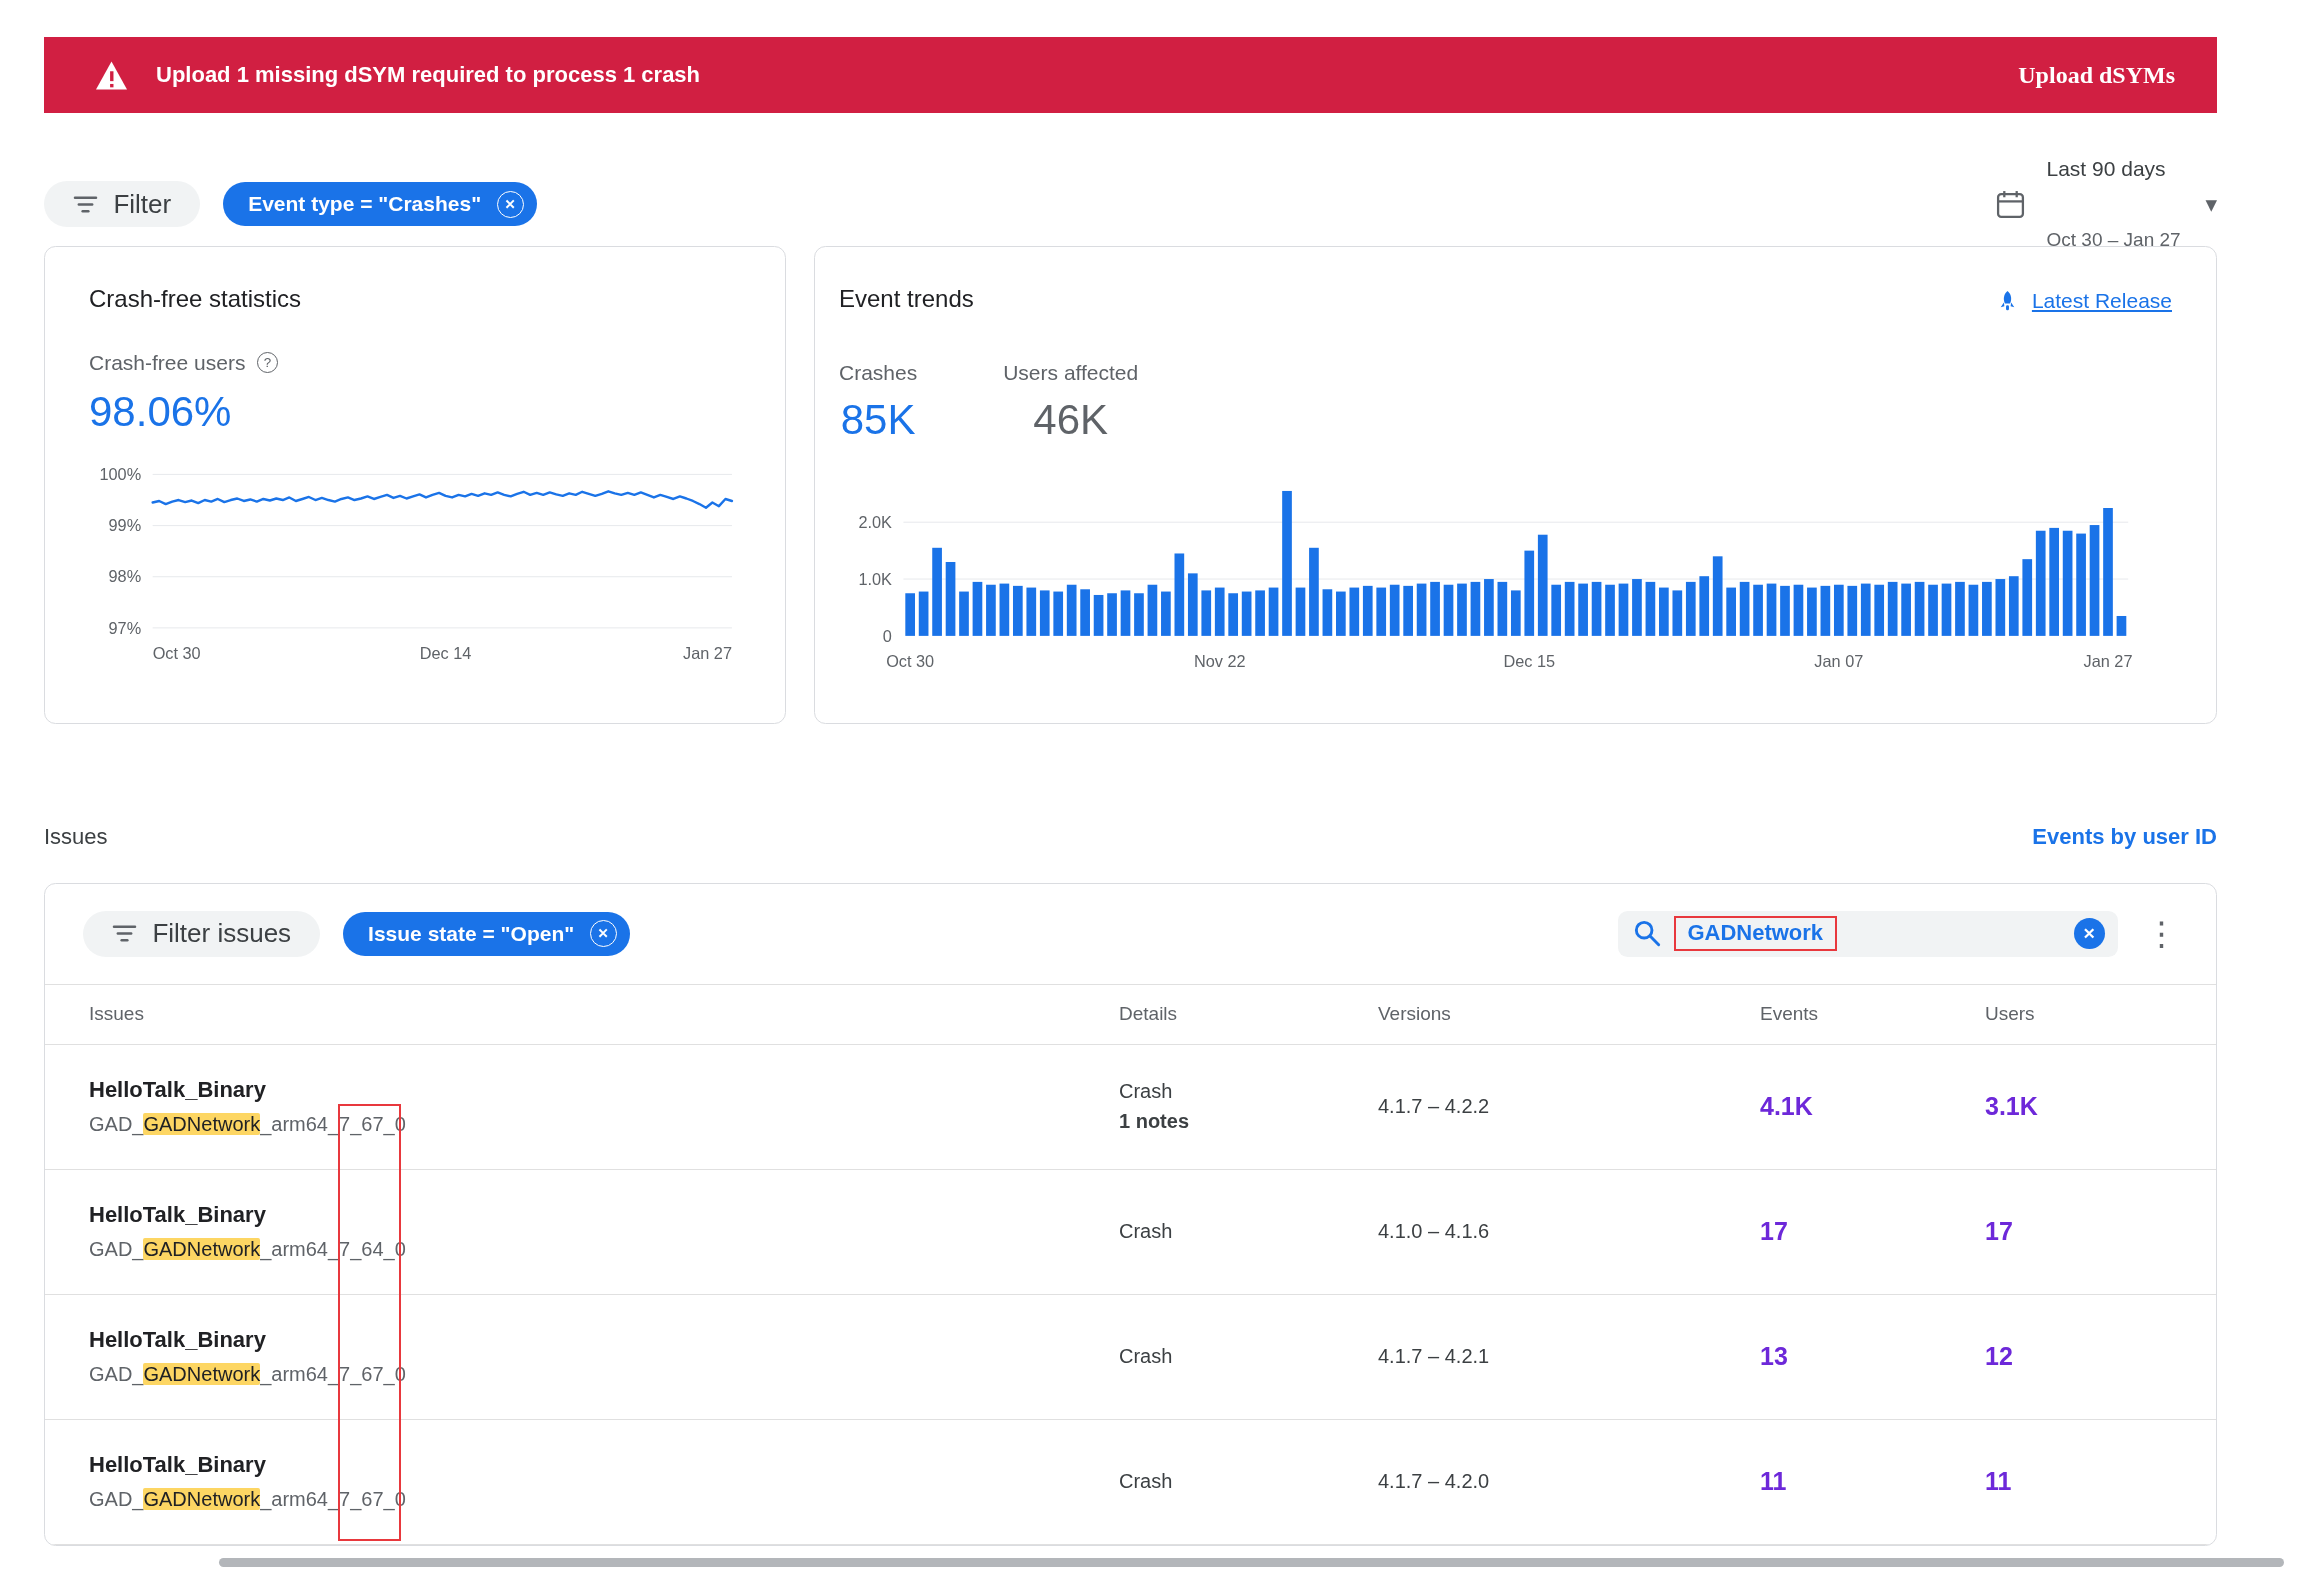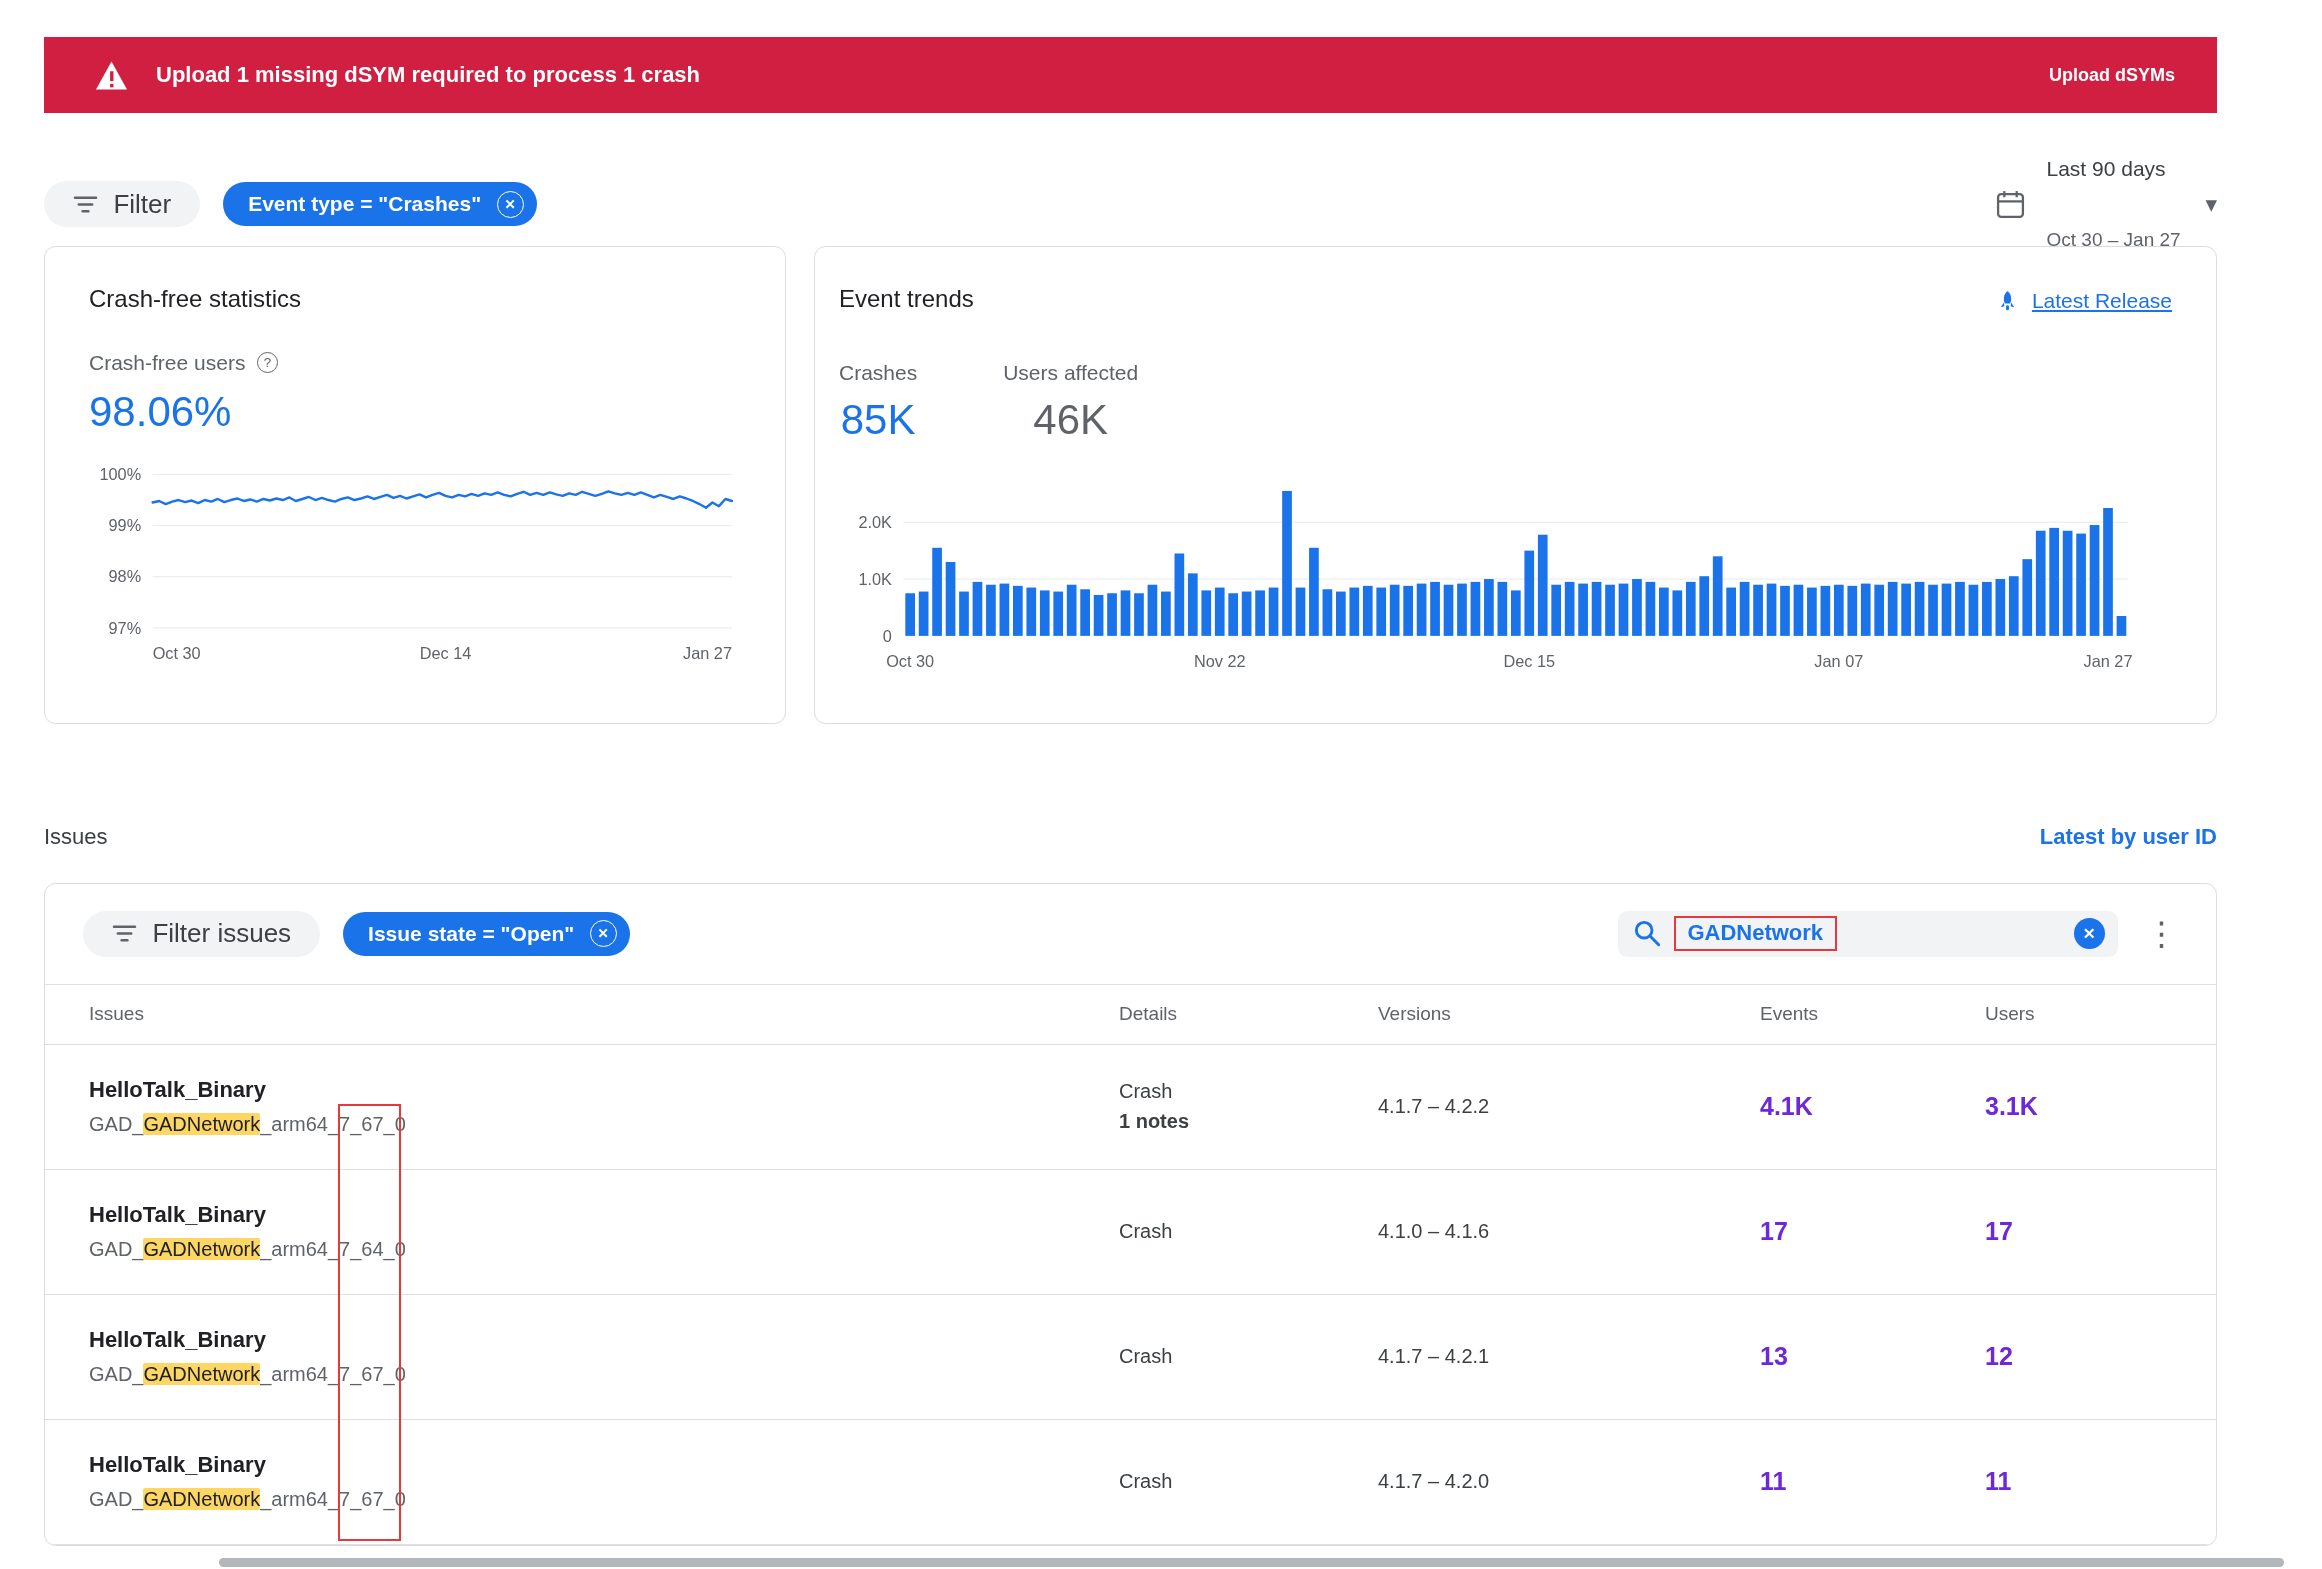--- a/index.html
+++ b/index.html
@@ -6,21 +6,21 @@
   html,body { width:2323px; height:1570px; background:#fff; overflow:hidden;
               font-family:"Liberation Sans", sans-serif; color:#202124; }
   svg text { font-family:"Liberation Sans", sans-serif; }
   .page { position:relative; width:2323px; height:1570px; padding:37px 0 0 44px; }
   .content { width:2173px; }
 
   
   .banner { height:76px; background:#d11f42; color:#fff; display:flex; align-items:center;
             padding:0 42px 0 50px; }
   .banner-msg { font-size:22px; font-weight:700; margin-left:27px; }
-  .banner-action { margin-left:auto; font-size:18px; font-weight:700; cursor:pointer; }
+  .banner-action { margin-left:auto; font-size:24px; font-weight:700; cursor:pointer;font-family:Liberation Serif, serif; }
 
   
   .filter-row { margin-top:61px; display:flex; align-items:center; height:60px; }
   .pill-btn { height:46px; border-radius:23px; background:#f1f3f4; display:flex; align-items:center;
               gap:15.4px; padding:0 29px; font-size:26px; color:#3c4043; border:none; cursor:pointer; }
   .chip { height:44px; border-radius:22px; background:#1a73e8; color:#fff; font-weight:700;
           font-size:21px; display:flex; align-items:center; gap:15.4px; padding:0 13.4px 0 25px;
           margin-left:23px; cursor:pointer; }
   .chip-close { width:27px; height:27px; border:1.9px solid #fff; border-radius:50%; display:flex;
                 align-items:center; justify-content:center; font-size:13.4px; font-weight:700; flex:none; }
@@ -277,21 +277,21 @@
               <text x="395.77472527472526" y="206" text-anchor="middle" fill="#5f6368" font-size="17">Nov 22</text>
               <text x="718.532967032967" y="206" text-anchor="middle" fill="#5f6368" font-size="17">Dec 15</text>
               <text x="1041.2912087912086" y="206" text-anchor="middle" fill="#5f6368" font-size="17">Jan 07</text>
               <text x="1321.9505494505495" y="206" text-anchor="middle" fill="#5f6368" font-size="17">Jan 27</text>
             </svg></div>
       </section>
     </div>
 
     <div class="issues-header">
       <span class="issues-title">Issues</span>
-      <span class="search-user">Latest by user ID</span>
+      <span class="search-user">Events by user ID</span>
     </div>
 
     <section class="issues-card">
       <div class="issues-toolbar">
         <button class="pill-btn">
           <svg width="25" height="21" viewBox="0 0 26 22">
             <line x1="2" y1="4" x2="24" y2="4" stroke="#5f6368" stroke-width="2.6" stroke-linecap="round"></line>
             <line x1="6" y1="11" x2="20" y2="11" stroke="#5f6368" stroke-width="2.6" stroke-linecap="round"></line>
             <line x1="10" y1="18" x2="16" y2="18" stroke="#5f6368" stroke-width="2.6" stroke-linecap="round"></line>
           </svg>

